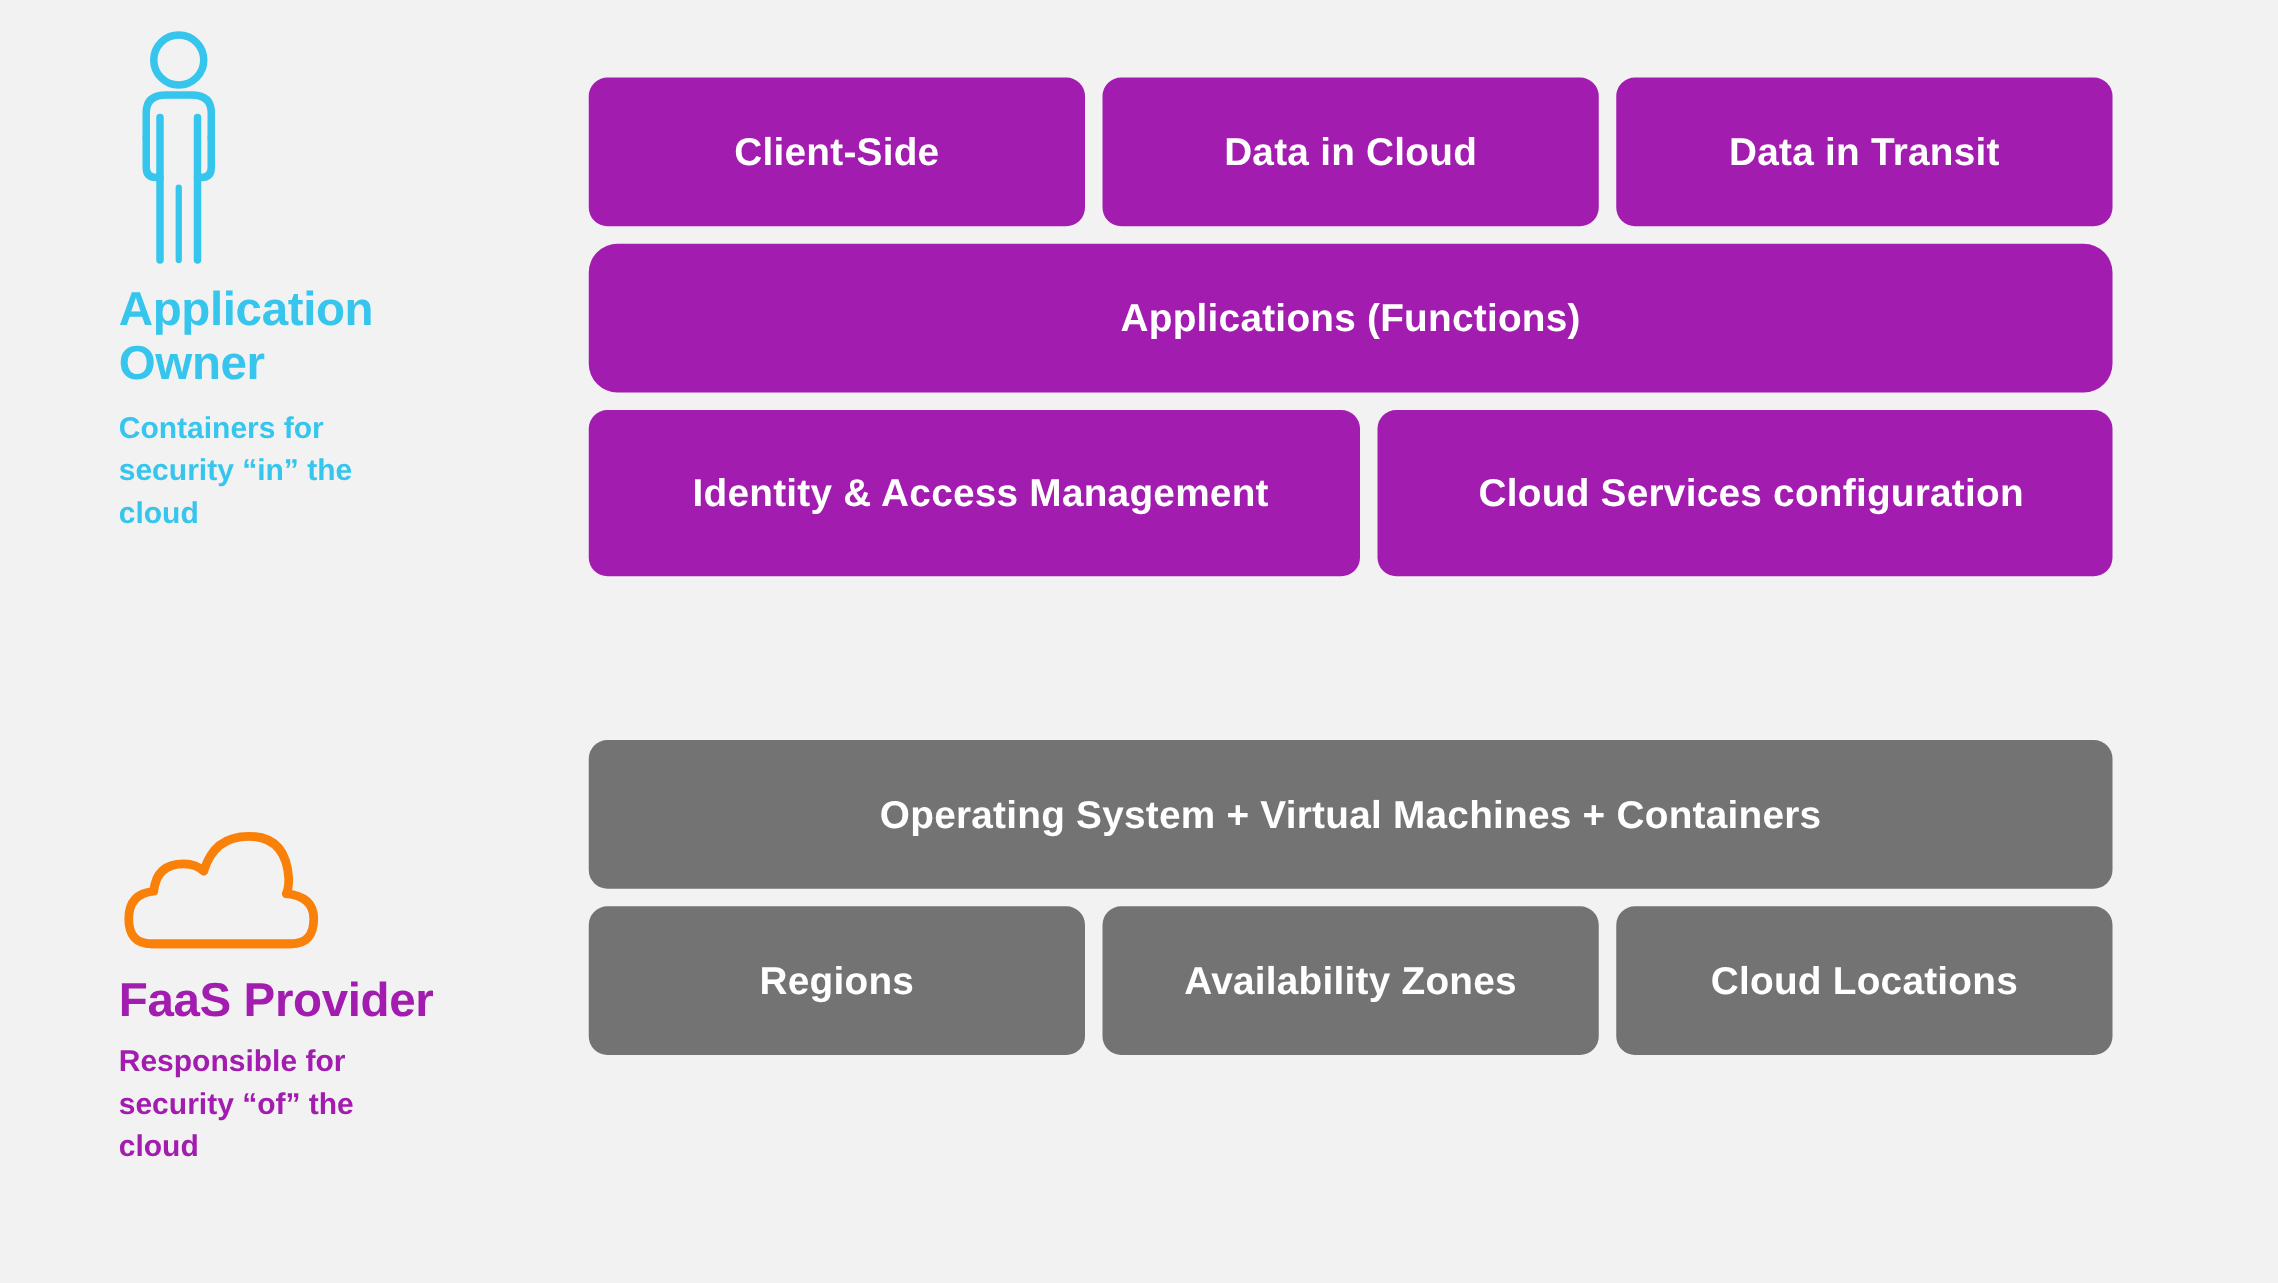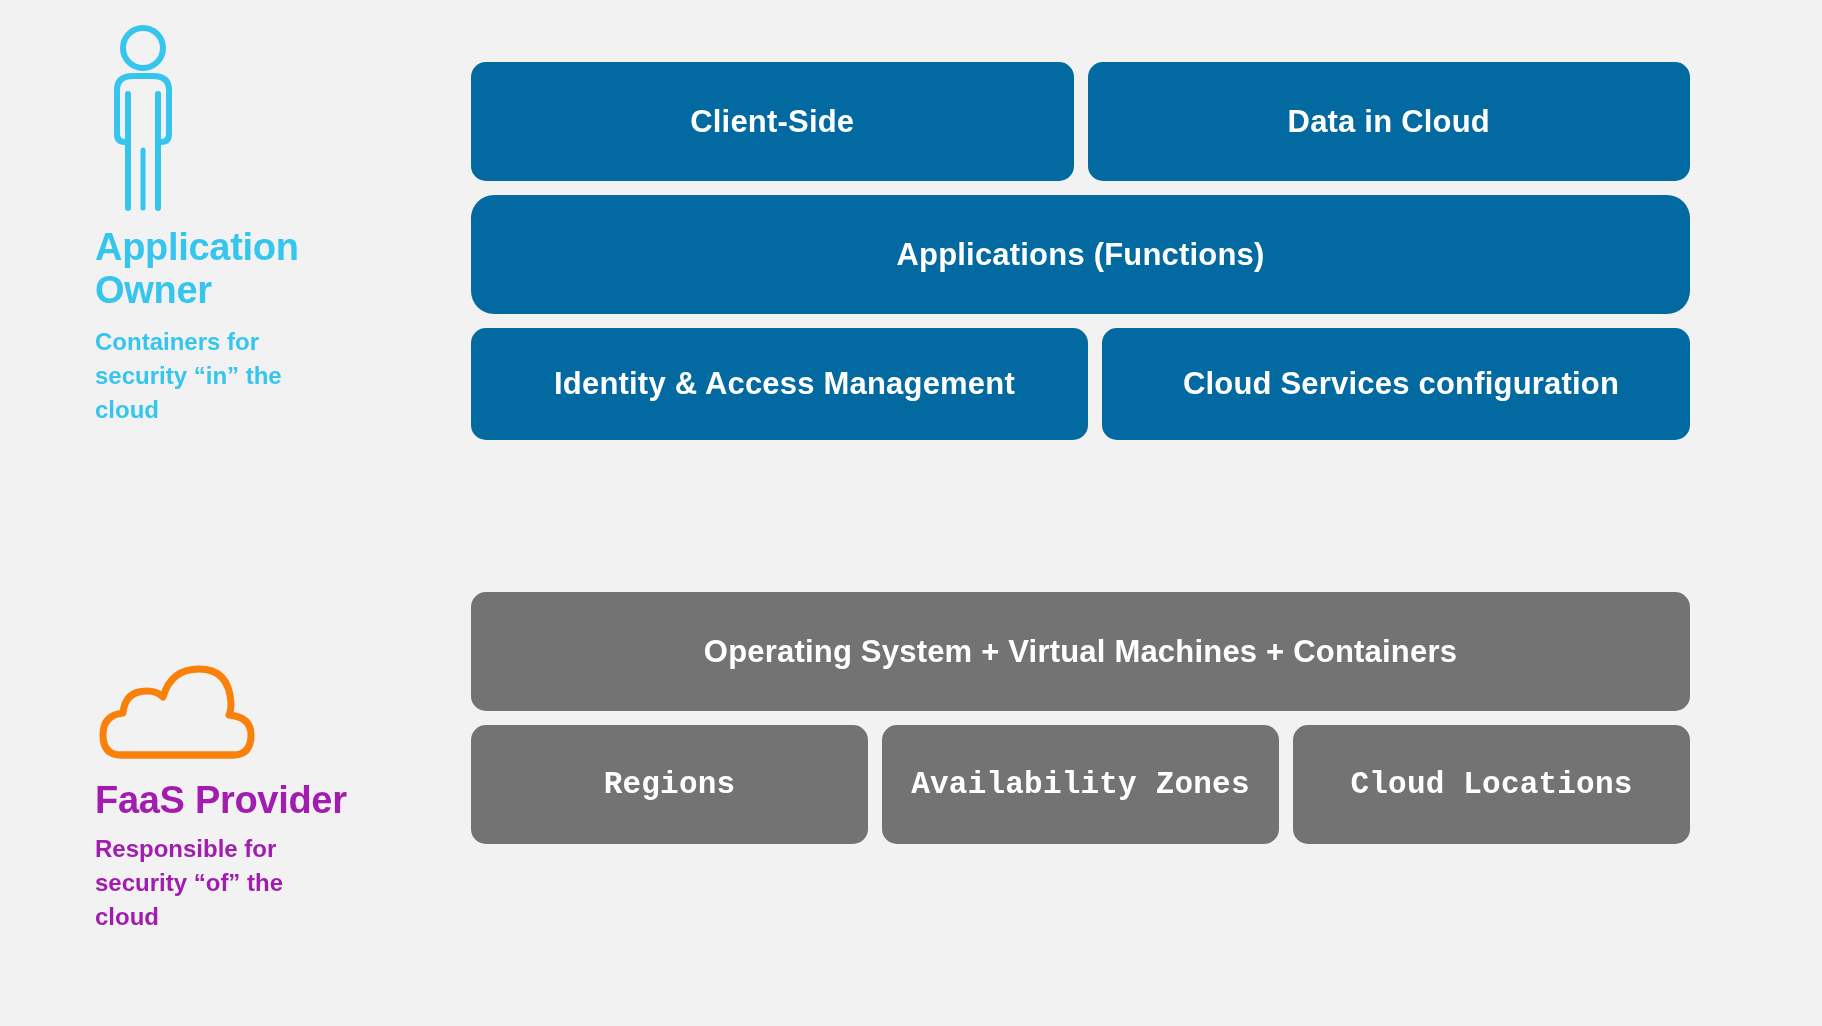--- a/index.html
+++ b/index.html
@@ -85,32 +85,32 @@
     text-align: center;
     color: #ffffff;
     font-size: 31px;
     font-weight: bold;
     line-height: 1.28;
     letter-spacing: 0.2px;
     padding: 0 10px;
     box-sizing: border-box;
     user-select: none;
   }
-  .stack.blue   .box { background: #0369a1; }
+  .stack.blue   .box { background: #a21caf; }
   .stack.orange .box { background: #737373; }
 
   
   .stack.blue .row-1 .box { height: 119px; }
   .stack.blue .row-2 .box { height: 119px; border-radius: 23px; }
-  .stack.blue .row-3 .box { height: 112px; padding-left: 20px; }
+  .stack.blue .row-3 .box { height: 133px; padding-left: 20px; }
 
   
   .stack.orange .row-1 .box { height: 119px; }
   .stack.orange .row-2 .box { height: 119px; }
-  .stack.orange .row-3 .box { height: 119px; font-family: Liberation Mono, monospace; }
+  .stack.orange .row-3 .box { height: 119px; }
 
   .flex-1   { flex: 1 1 0; }
   .w-full   { flex: 1 1 100%; }
   .blue-iam { flex: 0 0 617px; }
   .blue-csc { flex: 0 0 588px; }
 </style>
 </head>
 <body>
 
 <div id="page">
@@ -151,20 +151,21 @@
     </span>
     <h2 class="legend-title">FaaS Provider</h2>
     <p class="legend-sub">Responsible for security “of” the cloud</p>
   </div>
 
   <div class="stack blue">
 
     <div class="row row-1">
       <div class="box flex-1">Client-Side</div>
       <div class="box flex-1">Data in Cloud</div>
+      <div class="box flex-1">Data in Transit</div>
     </div>
 
     <div class="row row-2">
       <div class="box w-full">Applications (Functions)</div>
     </div>
 
     <div class="row row-3">
       <div class="box blue-iam">Identity &amp; Access Management</div>
       <div class="box blue-csc">Cloud Services configuration</div>
     </div>

